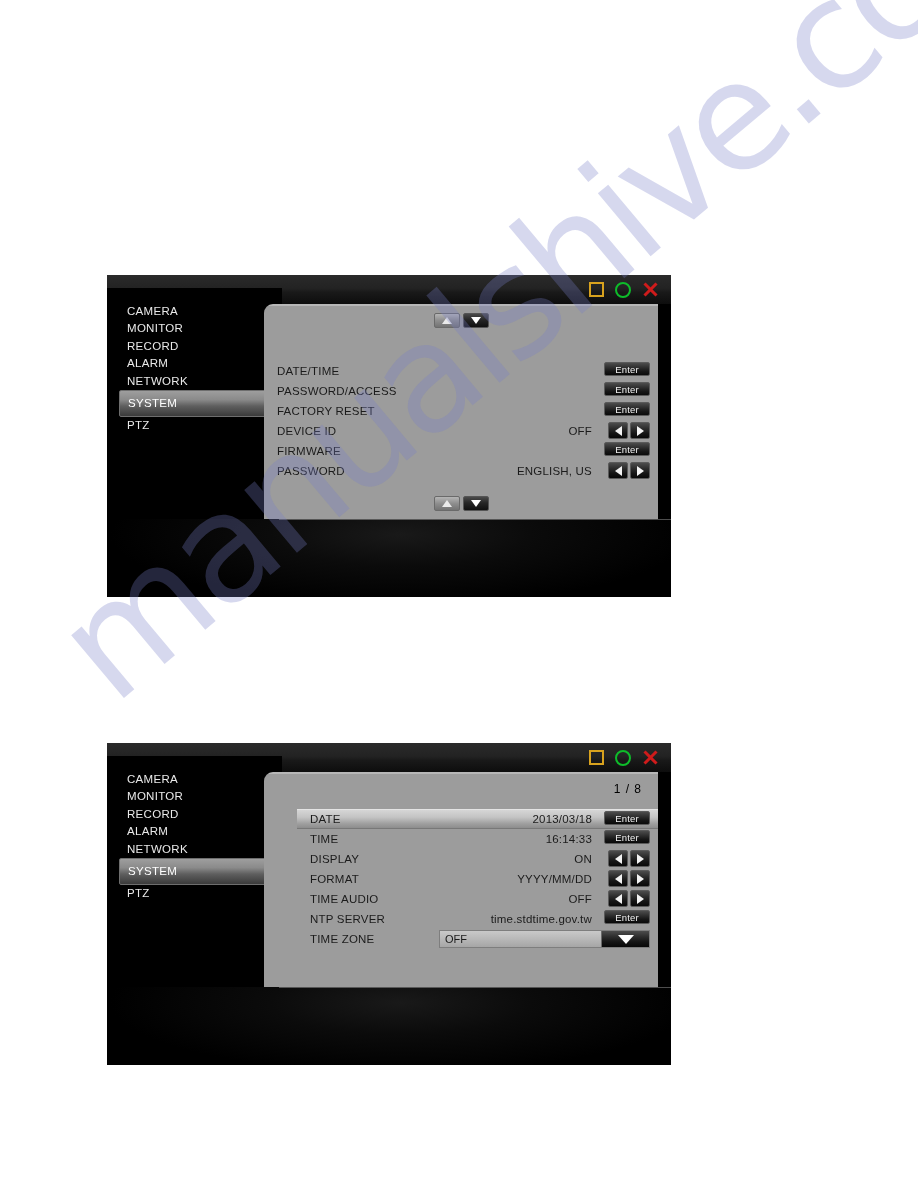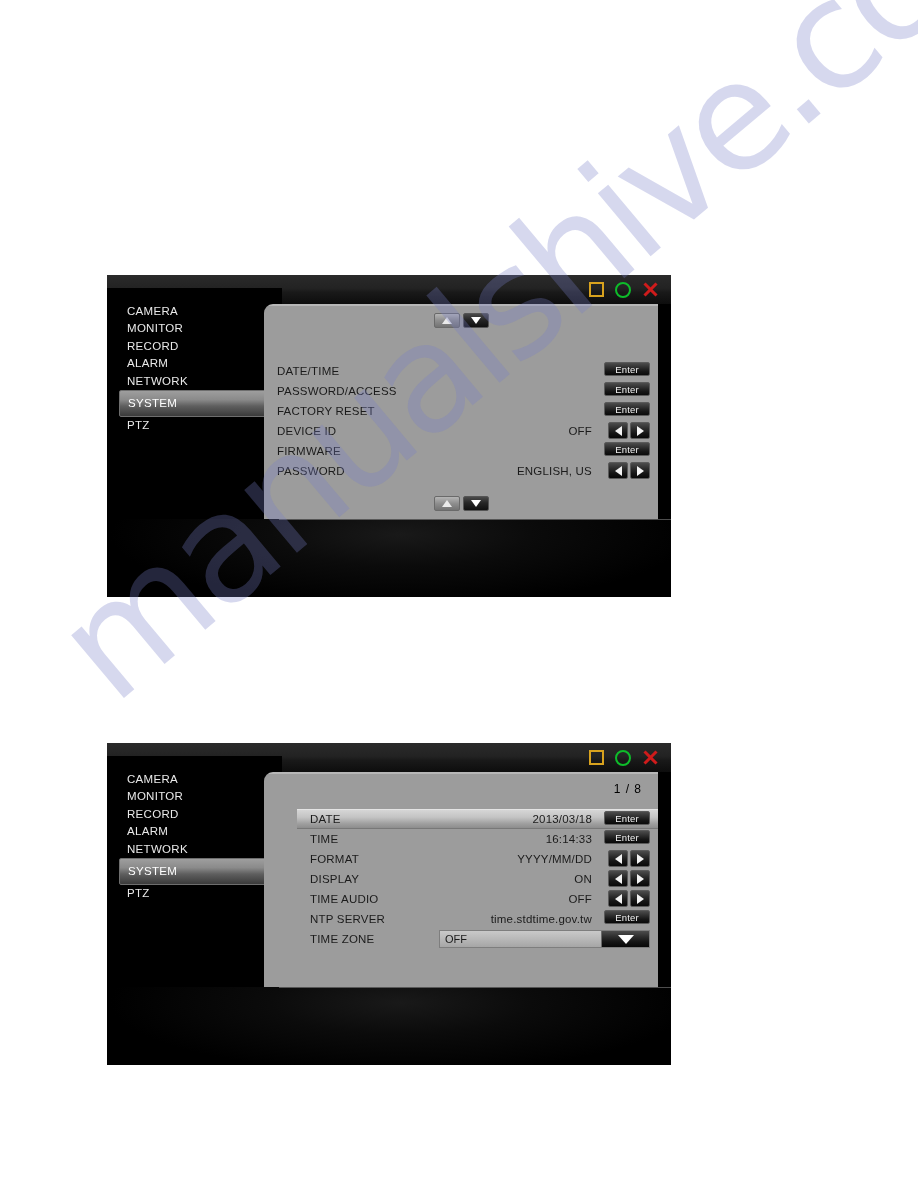--- a/index.html
+++ b/index.html
@@ -453,35 +453,35 @@
 
         <div class="row">
           <span class="row-label">TIME</span>
           <span class="row-value">16:14:33</span>
           <div class="row-ctrl">
             <div class="btn-enter">Enter</div>
           </div>
         </div>
 
         <div class="row">
+          <span class="row-label">DISPLAY</span>
+          <span class="row-value">ON</span>
+          <div class="row-ctrl">
+            <div class="btn-arrow">
+                <span class="tri-left"></span>
+              </div>
+            <div class="btn-arrow">
+                <span class="tri-right"></span>
+              </div>
+          </div>
+        </div>
+
+        <div class="row">
           <span class="row-label">FORMAT</span>
           <span class="row-value">YYYY/MM/DD</span>
-          <div class="row-ctrl">
-            <div class="btn-arrow">
-                <span class="tri-left"></span>
-              </div>
-            <div class="btn-arrow">
-                <span class="tri-right"></span>
-              </div>
-          </div>
-        </div>
-
-        <div class="row">
-          <span class="row-label">DISPLAY</span>
-          <span class="row-value">ON</span>
           <div class="row-ctrl">
             <div class="btn-arrow">
                 <span class="tri-left"></span>
               </div>
             <div class="btn-arrow">
                 <span class="tri-right"></span>
               </div>
           </div>
         </div>
 

